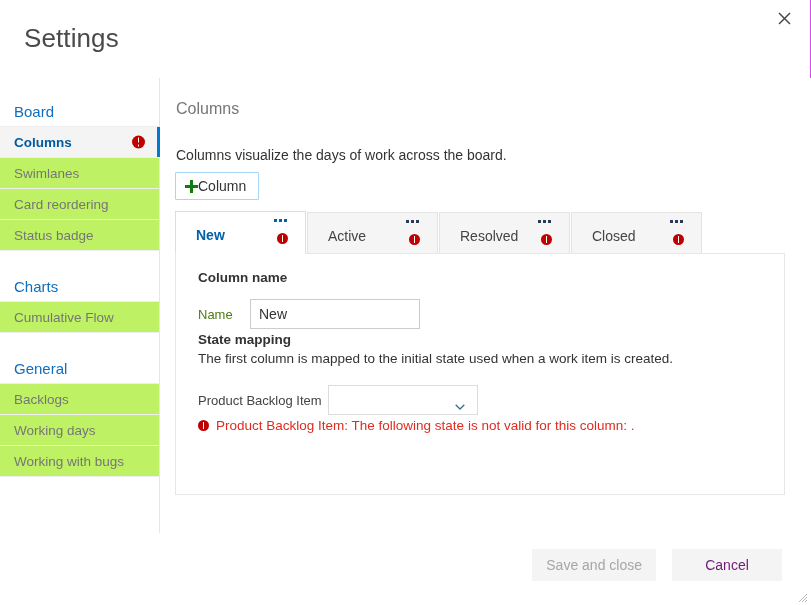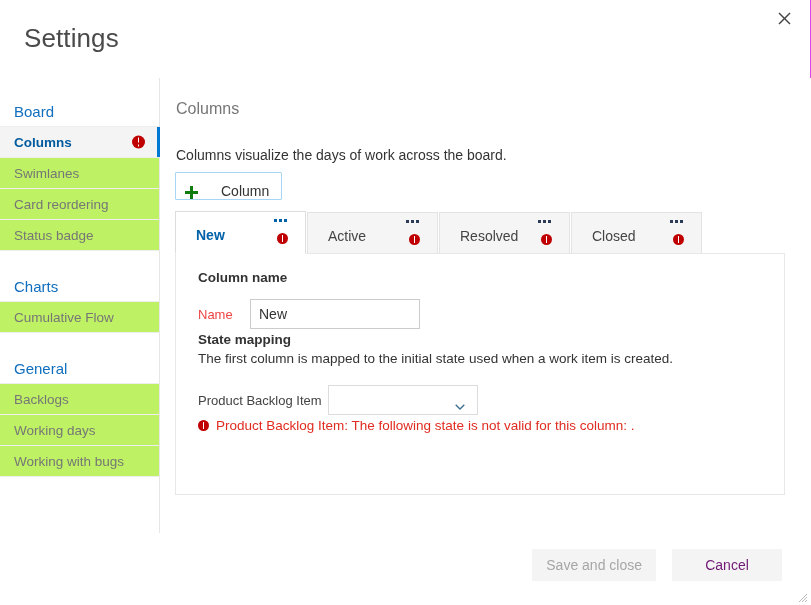--- a/index.html
+++ b/index.html
@@ -193,22 +193,22 @@
   }
 
   
   #add-column-button {
     position: absolute;
     left: 14px;
     top: 94px;
     height: 28px;
     box-sizing: border-box;
     display: flex;
-    align-items: flex-end;
-    gap: 23px;
+    align-items: center;
+    gap: 0;
     padding: 0 12px 0 9px;
     background: #ffffff;
     border: 1px solid #a6d5f5;
     border-radius: 1px;
     cursor: pointer;
     font-size: 14px;
     color: #333333;
   }
   .plus-icon {
     position: relative;
@@ -327,21 +327,21 @@
   #name-row {
     position: absolute;
     left: 22px;
     top: 45px;
     display: flex;
     align-items: center;
   }
   #name-label {
     width: 52px;
     font-size: 13px;
-    color: #ef4444;
+    color: #4d7c0f;
   }
   #name-input {
     width: 170px;
     height: 30px;
     box-sizing: border-box;
     border: 1px solid #cccccc;
     padding: 0 8px;
     font-family: "Liberation Sans", sans-serif;
     font-size: 14px;
     color: #333333;

